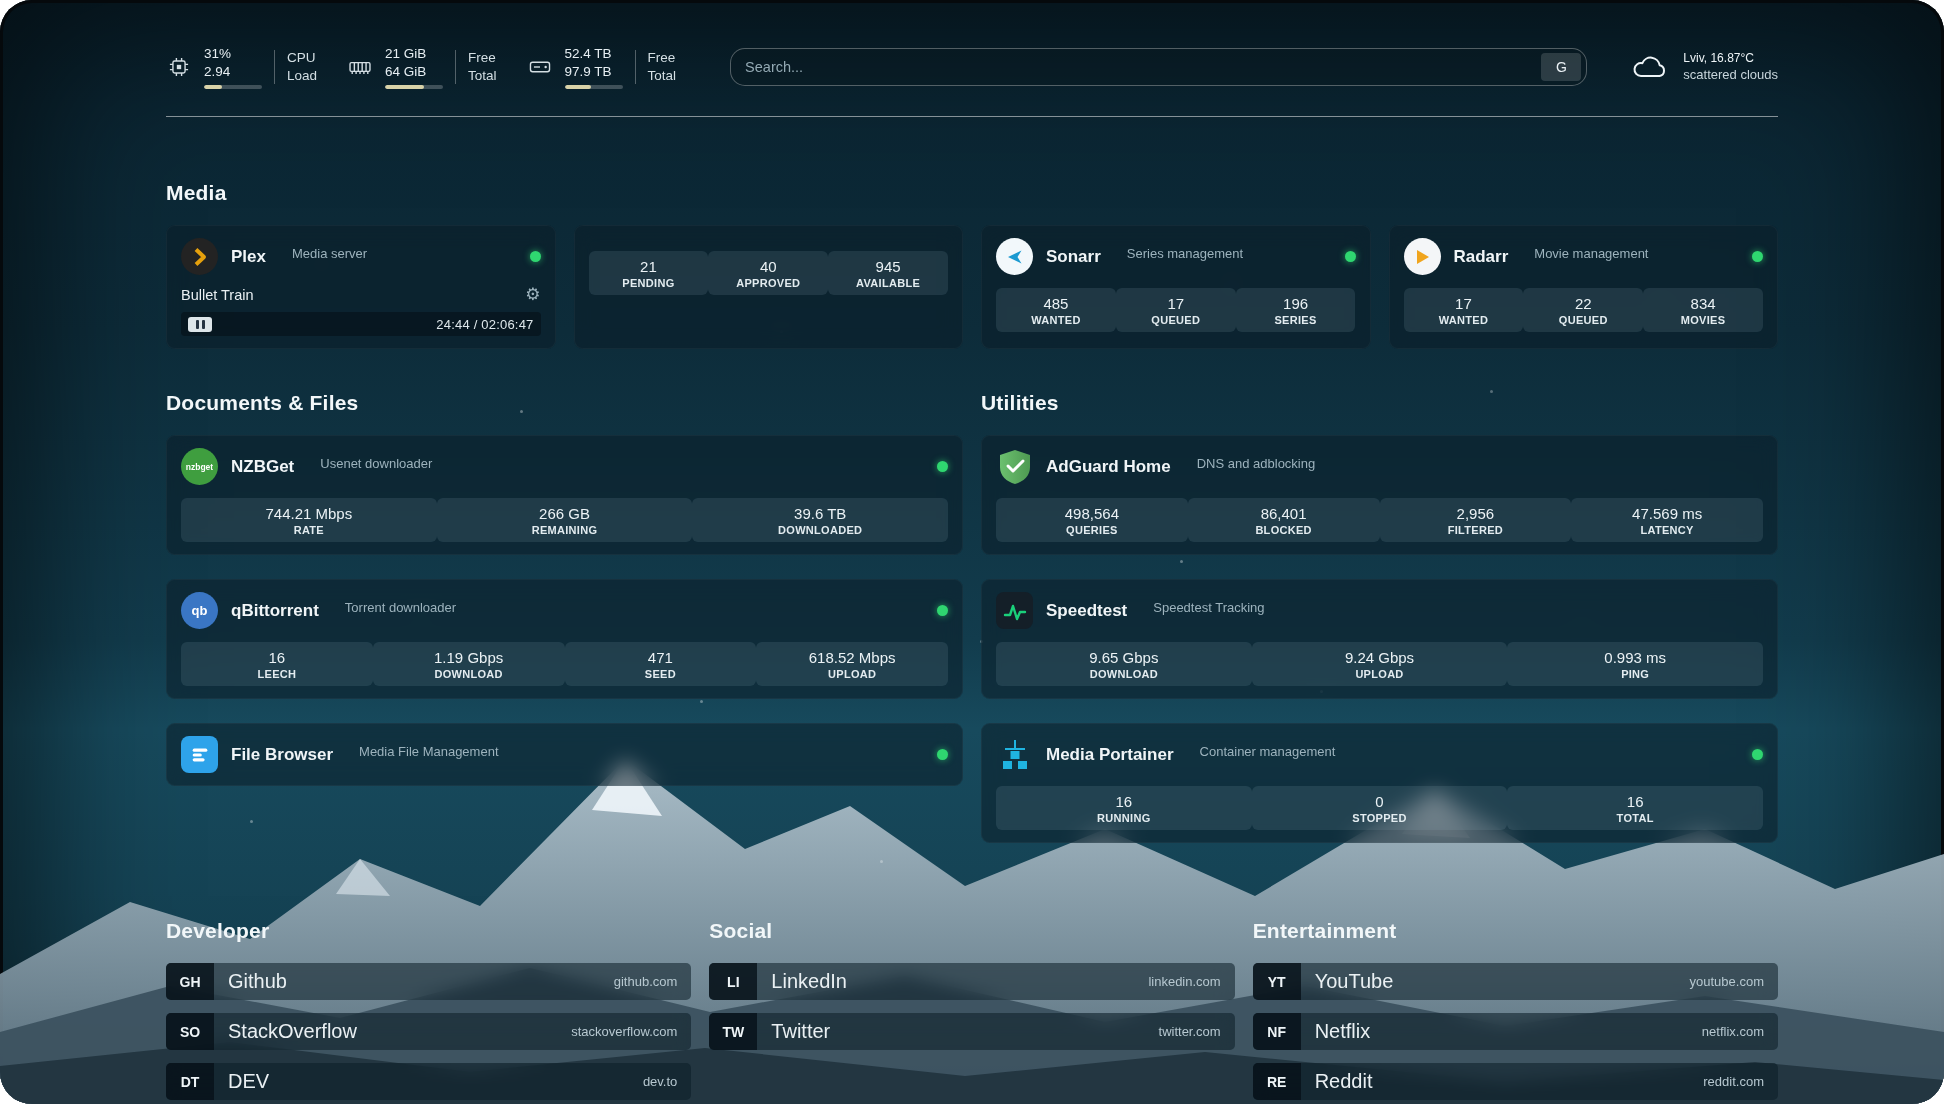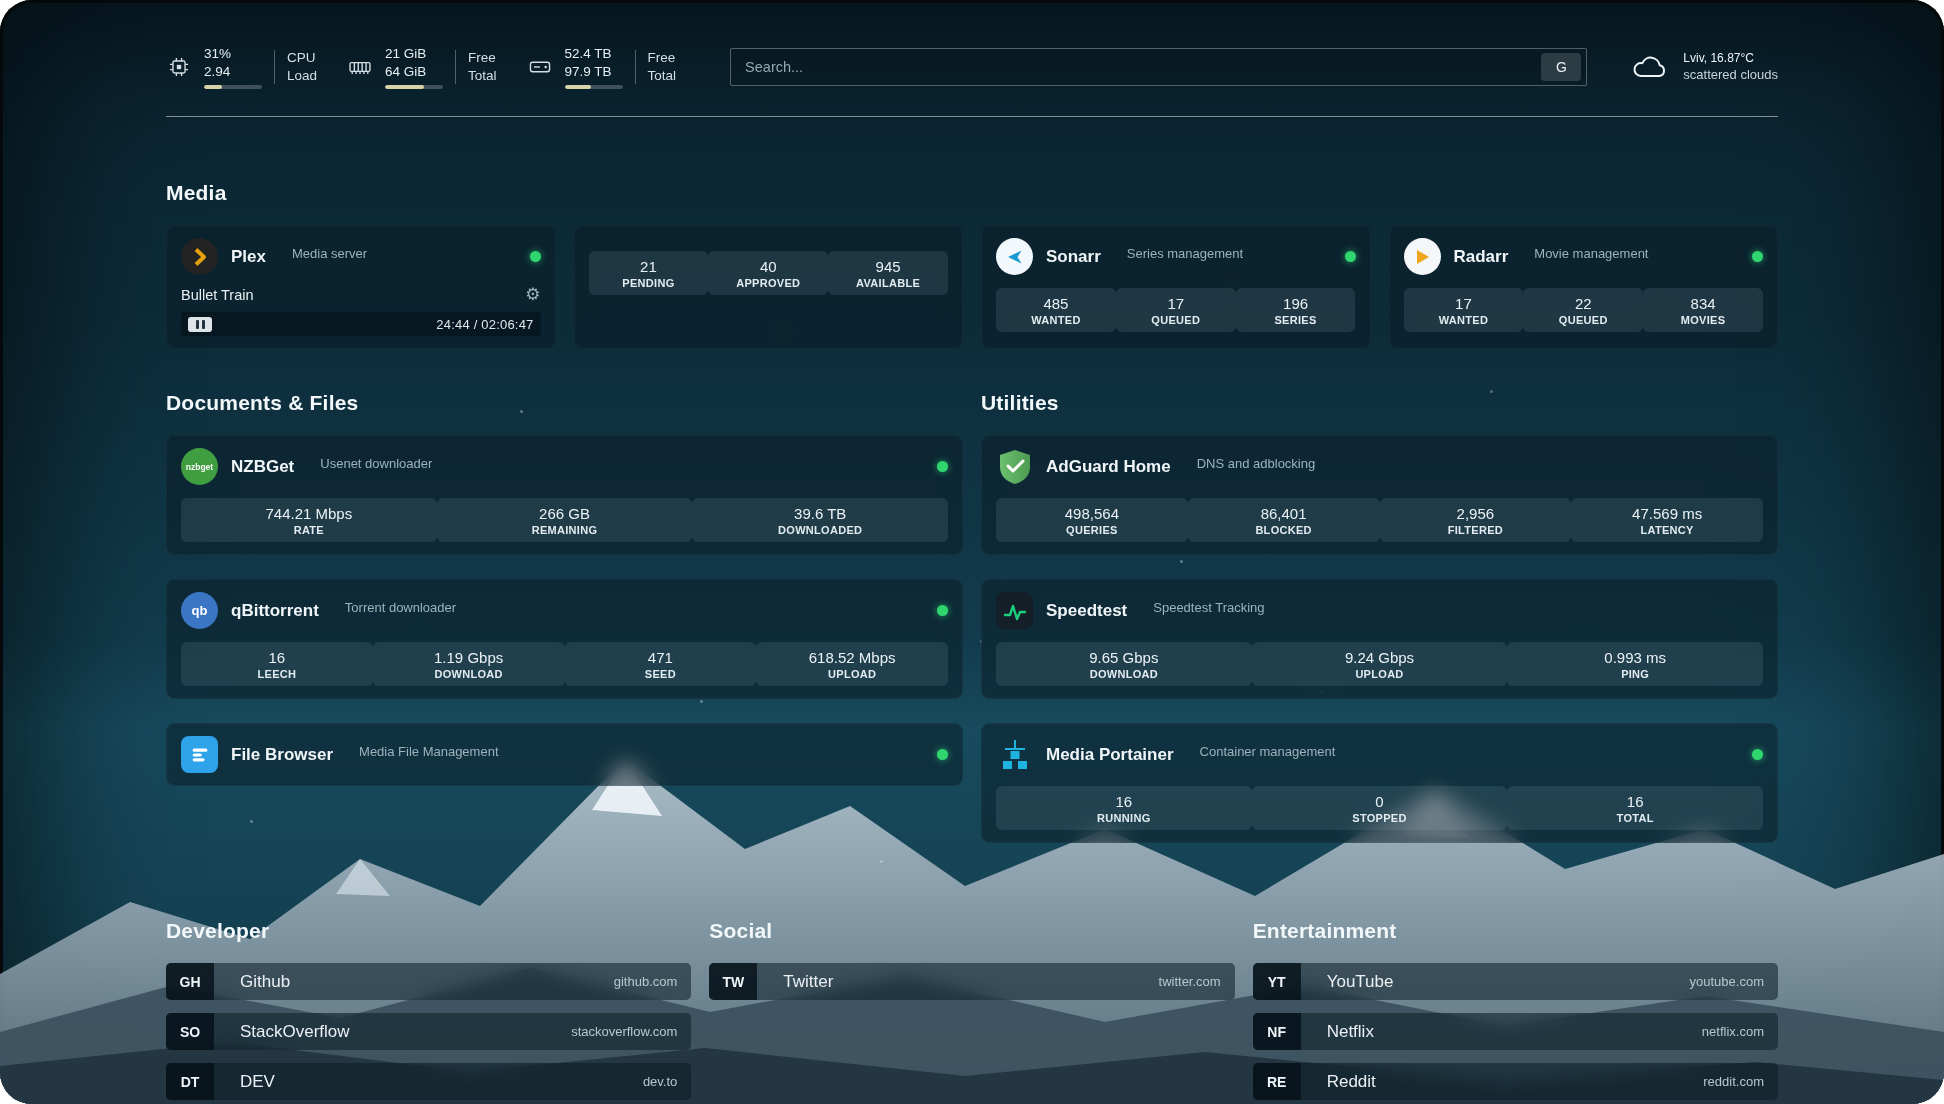--- a/index.html
+++ b/index.html
@@ -39,21 +39,21 @@
   .res svg { width:26px; height:26px; flex:none; opacity:.95; }
   .res .vals { display:flex; flex-direction:column; line-height:1.3; font-size:13.5px; min-width:58px; }
   .res .bar { margin-top:4px; height:4px; border-radius:2px; background:rgba(255,255,255,.22); overflow:hidden; }
   .res .bar i { display:block; height:100%; border-radius:2px; background:var(--bar-fill,#d8d2a8); }
   .res .sep { width:1px; height:34px; background:rgba(255,255,255,.3); }
   .res .labels { display:flex; flex-direction:column; line-height:1.3; font-size:13.5px; color:#d4dfe4; }
 
   .searchwrap { flex:1; display:flex; margin:0 44px 0 54px; }
   .search-box {
     flex:1; display:flex; align-items:center; height:38px;
-    border:1px solid rgba(255,255,255,.3); border-radius:2px;
+    border:1px solid rgba(255,255,255,.3); border-radius:15px;
     background:rgba(8,22,30,.35); padding-left:14px; padding-right:5px;
   }
   .search-box input {
     flex:1; background:transparent; border:none; outline:none;
     color:#e8eff3; font-size:14.5px; font-family:inherit;
   }
   .search-box input::placeholder { color:#93a9b3; }
   .provider-btn {
     width:40px; height:28px; border-radius:4px; background:rgba(255,255,255,.15);
     display:grid; place-items:center; color:#eaf1f5; font-size:14px; cursor:pointer; flex:none;
@@ -101,21 +101,21 @@
   .cols { display:grid; grid-template-columns:1fr 1fr; gap:18px; margin-top:42px; }
   .vstack { display:flex; flex-direction:column; gap:24px; margin-top:20px; }
 
   
   .bm-grid { display:grid; grid-template-columns:repeat(3,1fr); gap:18px; margin-top:76px; padding-bottom:56px; }
   .bm-rows { display:flex; flex-direction:column; gap:13px; margin-top:20px; }
   .bm-row { display:flex; align-items:center; height:37px; border-radius:5px;
             background:rgba(11,29,39,.55); backdrop-filter:blur(8px); overflow:hidden; cursor:pointer; }
   .bm-abbr { width:48px; height:100%; background:rgba(6,16,24,.8); display:grid; place-items:center;
              font-size:14px; font-weight:700; color:#eef4f7; flex:none;text-align:center; }
-  .bm-name { margin-left:26px; font-size:17px; color:#eaf0f3; }
+  .bm-name { margin-left:14px; font-size:20px; color:#eaf0f3; }
   .bm-url { margin-left:auto; margin-right:14px; font-size:13px; color:#b7c8d0; }
 
   
   .circle { border-radius:50%; width:100%; height:100%; display:grid; place-items:center; }
   .rsq { border-radius:8px; width:100%; height:100%; display:grid; place-items:center; }
   .icon-plex { background:#232323; }
   .icon-overseerr { background:radial-gradient(circle at 35% 30%,#8a7ae0,#4f3f9e 75%); }
   .icon-sonarr { background:#f2f8fb; }
   .icon-radarr { background:#f4f6f8; }
   .icon-nzbget { background:#3f9e3f; }
@@ -564,20 +564,25 @@
             <span class="bm-name">DEV</span>
             <span class="bm-url">dev.to</span>
           </div>
         </div>
       </div>
 
       <div>
         <h2 class="section-title">Social</h2>
         <div class="bm-rows">
           <div class="bm-row">
+            <span class="bm-abbr">LI</span>
+            <span class="bm-name">LinkedIn</span>
+            <span class="bm-url">linkedin.com</span>
+          </div>
+          <div class="bm-row">
             <span class="bm-abbr">TW</span>
             <span class="bm-name">Twitter</span>
             <span class="bm-url">twitter.com</span>
           </div>
         </div>
       </div>
 
       <div>
         <h2 class="section-title">Entertainment</h2>
         <div class="bm-rows">

